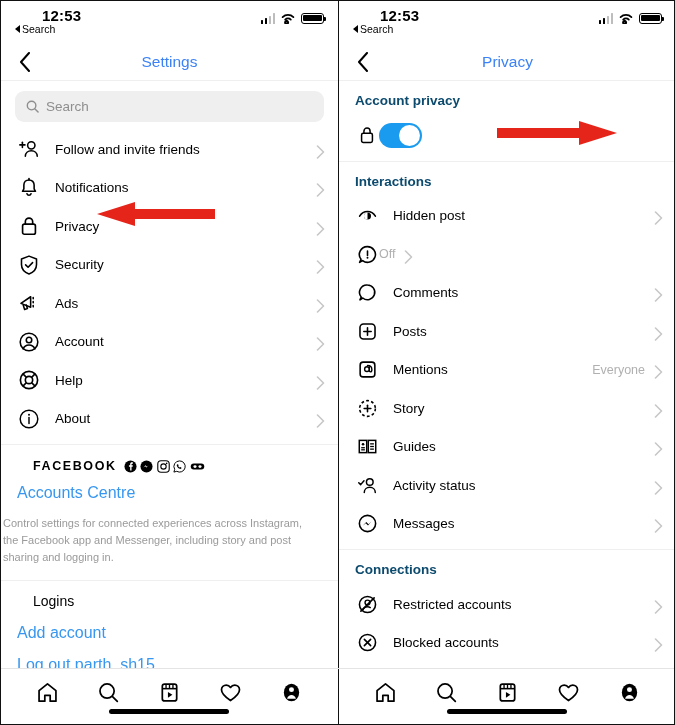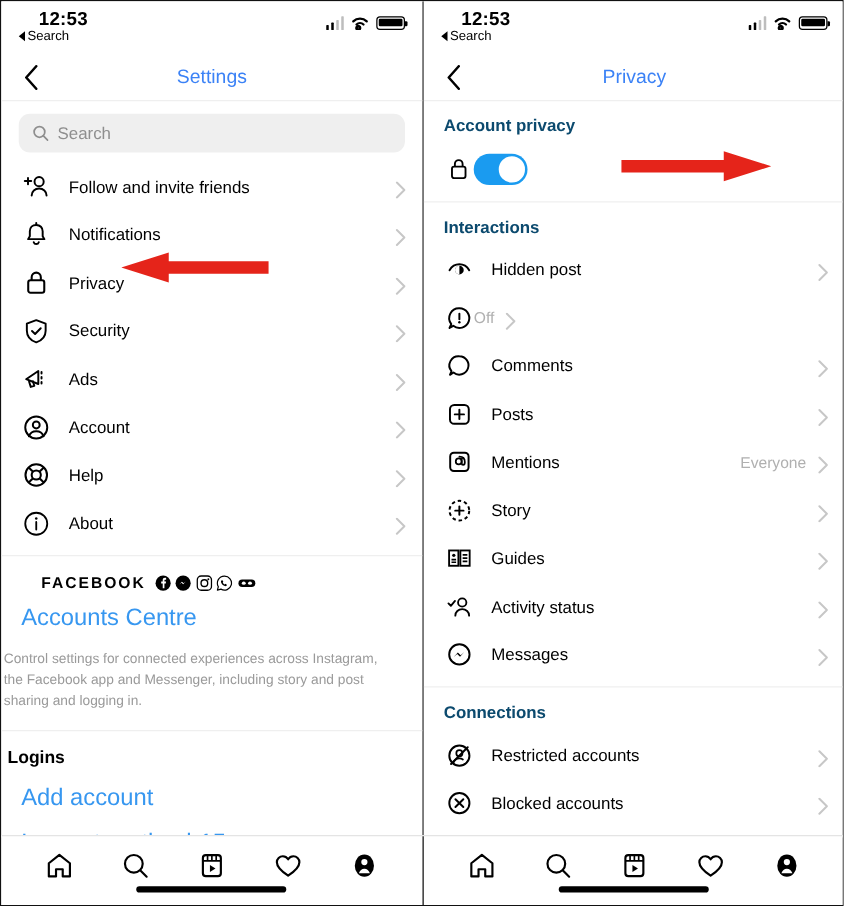--- a/index.html
+++ b/index.html
@@ -27,21 +27,21 @@
 
   
   .statusbar {
     position: relative;
     height: 42px;
     padding: 6px 14px 0 14px;
   }
   .sb-time {
     font-size: 15px; font-weight: bold; color: #000;
     letter-spacing: 0.2px;
-    margin-left: 16px;
+    margin-left: 27px;
   }
   .sb-back {
     font-size: 10.5px; color: #000;
     margin-top: -1px;
     display: flex; align-items: center; gap: 2px;
   }
   .sb-back .tri {
     width: 0; height: 0;
     border-top: 4px solid transparent;
     border-bottom: 4px solid transparent;
@@ -111,27 +111,27 @@
   .divider { height: 1px; background: #efefef; margin: 6px 0 0 0; }
   .divider.full { margin: 0; }
 
   
   .fb-block { padding: 14px 16px 0 32px; }
   .fb-head { display: flex; align-items: center; gap: 7px; }
   .fb-word {
     font-size: 12.5px; font-weight: bold; color: #000; letter-spacing: 1.6px;
   }
   .fb-icons { display: flex; align-items: center; gap: 3.5px; }
-  .link { font-size: 19px; color: #3797f0; }
+  .link { font-size: 16px; color: #3797f0; }
   .accounts-centre { padding: 11px 16px 0 16px; }
   .fb-desc {
     font-size: 11px; color: #9a9a9a; line-height: 1.55;
     padding: 13px 20px 14px 2px;
   }
-  .logins-title { font-size: 14px; font-weight: bold; color: #000; padding: 12px 16px 0 5px; }
+  .logins-title { font-size: 14px; font-weight: normal; color: #000; padding: 12px 16px 0 32px; }
   .logins-link { padding: 15px 16px 0 16px; }
   .logins-link2 { padding: 14px 16px 0 16px; }
 
   
   .toggle {
     width: 43px; height: 25px; border-radius: 13px;
     background: #1a9bf0; position: relative; flex: 0 0 43px;
   }
   .toggle .knob {
     position: absolute; top: 2px; right: 2px;

